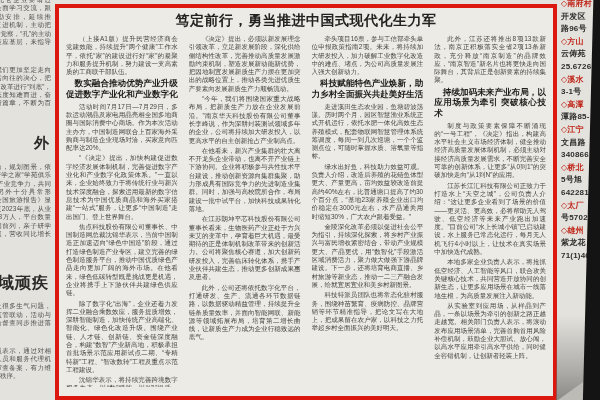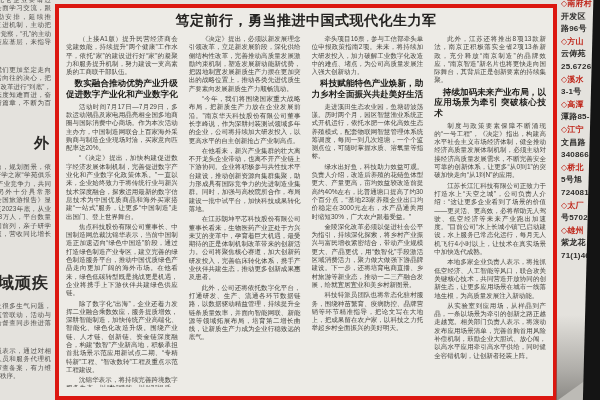--- a/index.html
+++ b/index.html
@@ -130,21 +130,21 @@
     <div class="listing-dark">25.6726</div>
     <div class="listing-red">◇溪水</div>
     <div class="listing-dark">3-1号</div>
     <div class="listing-red">◇高潭</div>
     <div class="listing-dark">潭路85-</div>
     <div class="listing-red">◇江宁</div>
     <div class="listing-dark">文昌路</div>
     <div class="listing-dark">340866</div>
     <div class="listing-red">◇桥北</div>
     <div class="listing-dark">5号旭</div>
-    <div class="listing-dark">724081</div>
+    <div class="listing-dark">642281</div>
     <div class="listing-red">◇太厂</div>
     <div class="listing-dark">号5702</div>
     <div class="listing-red">◇雄州</div>
     <div class="listing-dark">紫龙花</div>
     <div class="listing-dark">71(1)46</div>
   </div>
 
   <div class="corner-shadow"></div>
   <div class="corner-curl"></div>
   <div class="scan-edge"></div>

